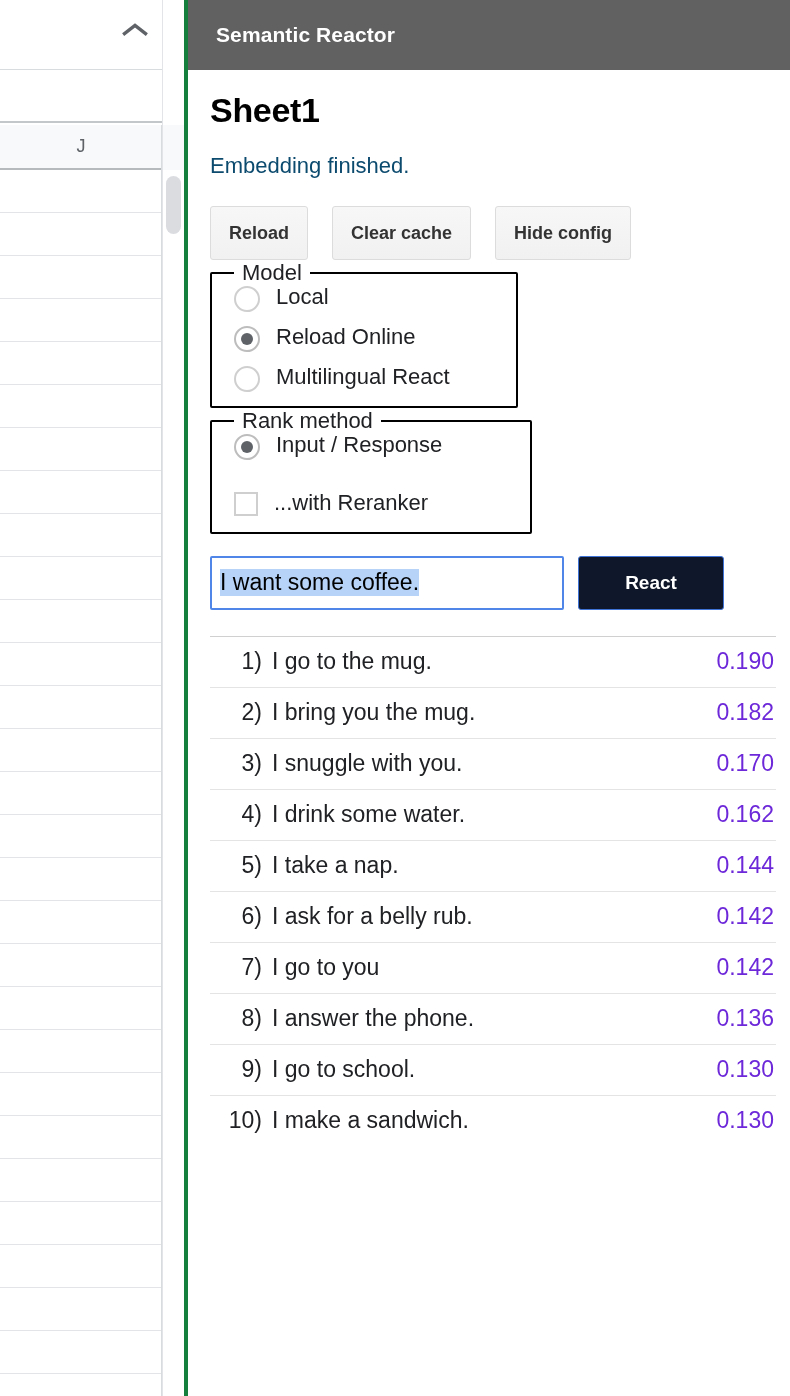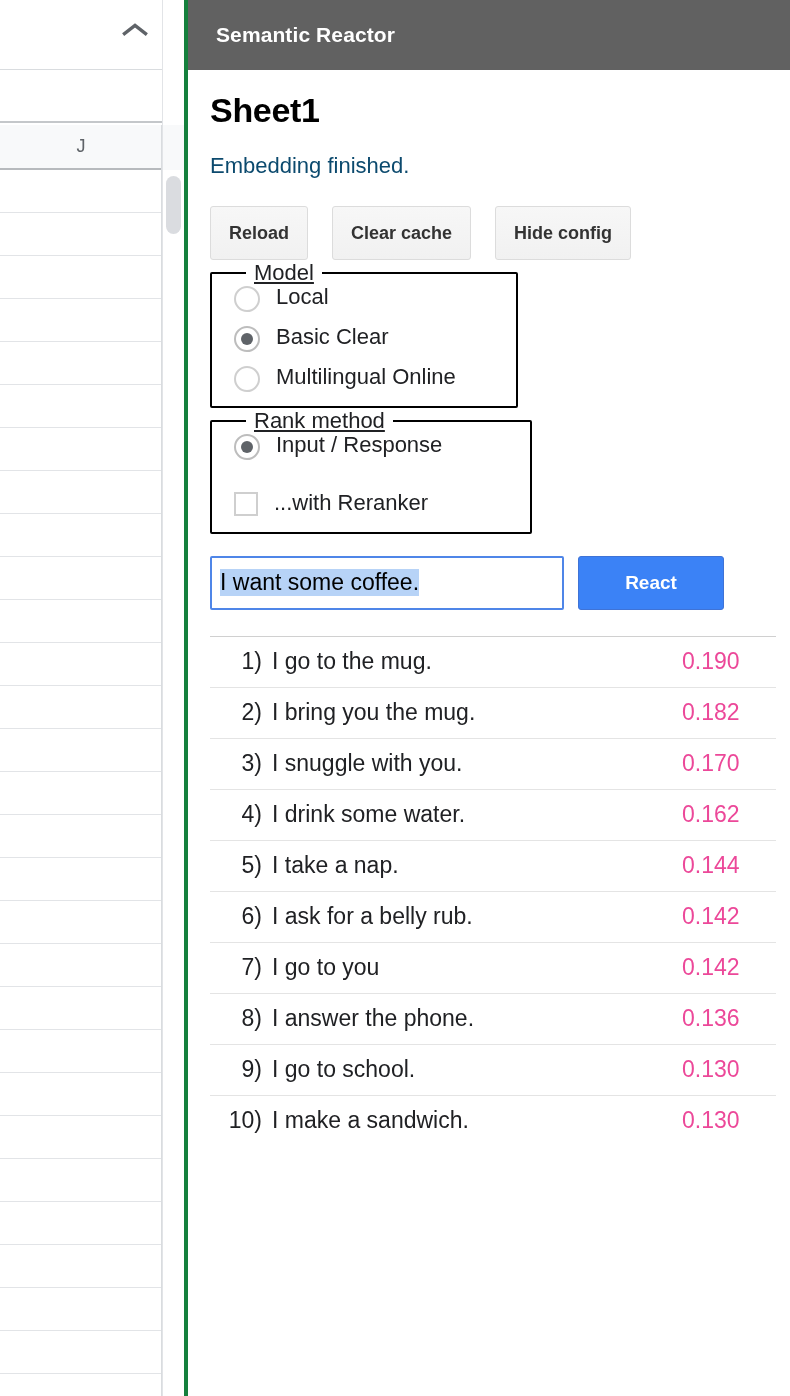--- a/index.html
+++ b/index.html
@@ -196,24 +196,23 @@
 
   fieldset.group {
     margin: 0;
     padding: 0;
     border: 2px solid #000000;
     border-radius: 2px;
     box-sizing: border-box;
   }
   fieldset.group > legend {
     padding: 0 8px;
-    margin-left: 34px;
+    margin-left: 22px;
     font-size: 22px;
     color: #202124;
-    text-decoration: underline;
   }
   .group-model {
     margin-top: 26px;
     width: 308px;
     padding: 6px 0 18px 0;
   }
   .group-rank {
     margin-top: 44px;
     width: 322px;
     padding: 6px 0 18px 0;
@@ -285,21 +284,21 @@
     overflow: hidden;
     cursor: text;
   }
   .query-input .sel {
     background: #b7d3f7;
     white-space: nowrap;
   }
   .react-btn {
     width: 146px;
     height: 54px;
-    background: #3b82f6;
+    background: #0f172a;
     border: 1px solid #3f73d6;
     border-radius: 3px;
     color: #ffffff;
     font-size: 19px;
     font-weight: bold;
     font-family: "Liberation Sans", sans-serif;
     cursor: pointer;
     line-height: 1;
     box-sizing: border-box;
   }
@@ -324,22 +323,22 @@
     width: 52px;
     text-align: right;
     padding-right: 10px;
     white-space: nowrap;
   }
   td.r-text {
     text-align: left;
     margin-top: 39px;
   }
   td.r-score {
-    text-align: left;
-    color: #ec4899;
+    text-align: right;
+    color: #6d28d9;
     padding-right: 2px;
     white-space: nowrap;
     width: 92px;
   }
 </style>
 </head>
 <body>
 
 <div id="root">
 
@@ -418,25 +417,25 @@
 
       <fieldset class="group group-model">
         <legend>Model</legend>
 
         <div class="opt">
           <span class="radio"></span>
           <span class="opt-label">Local</span>
         </div>
         <div class="opt">
           <span class="radio checked"></span>
-          <span class="opt-label">Basic Clear</span>
+          <span class="opt-label">Reload Online</span>
         </div>
         <div class="opt">
           <span class="radio"></span>
-          <span class="opt-label">Multilingual Online</span>
+          <span class="opt-label">Multilingual React</span>
         </div>
       </fieldset>
 
       <fieldset class="group group-rank">
         <legend>Rank method</legend>
 
         <div class="opt">
           <span class="radio checked"></span>
           <span class="opt-label">Input / Response</span>
         </div>

